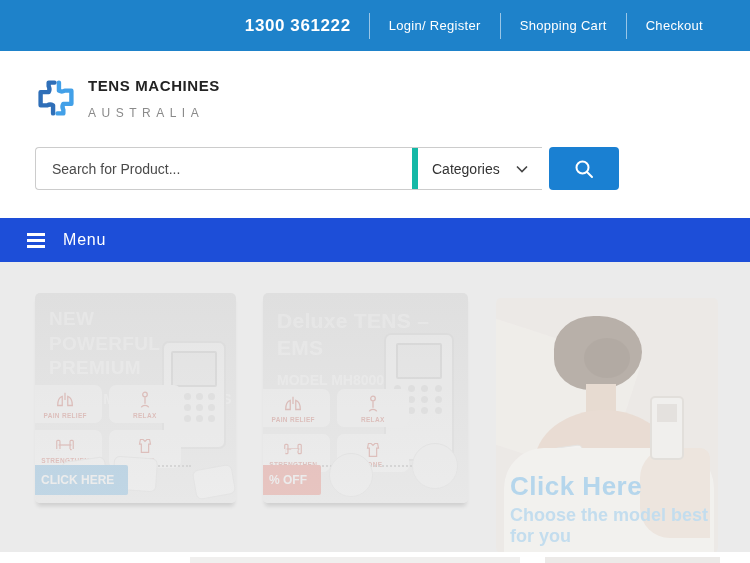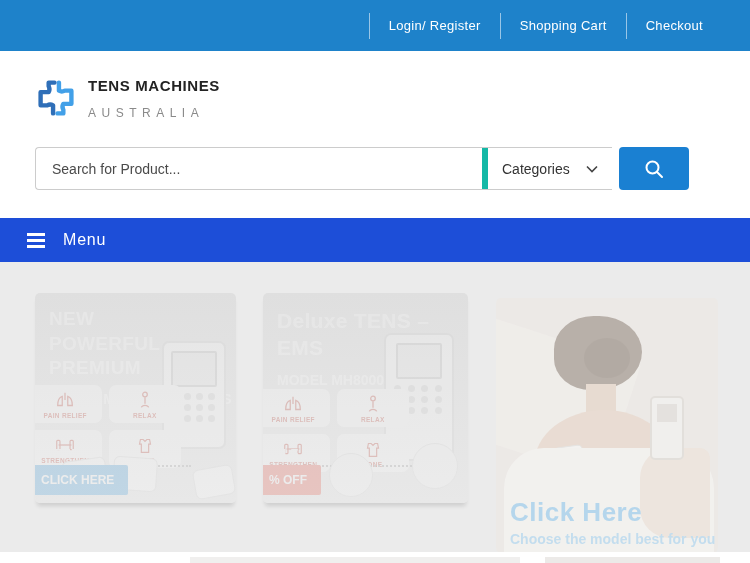--- a/index.html
+++ b/index.html
@@ -15,21 +15,21 @@
   .tb-link { color:#fff; font-size:13px; letter-spacing:.3px; padding:0 17px; cursor:pointer; text-decoration:none; white-space:nowrap; }
 
   
   .header { position:absolute; top:51px; left:0; width:750px; height:167px; background:#fff; }
   .logo { position:absolute; left:34px; top:22px; display:flex; align-items:center; gap:10px; cursor:pointer; }
   .logo-mark { width:44px; height:50px; }
   .logo-title { font-size:15px; font-weight:700; color:#232323; letter-spacing:.6px; }
   .logo-sub { font-size:12px; color:#8a8a8a; letter-spacing:5.5px; margin-top:12px; }
 
   
-  .searchbar { position:absolute; left:35px; top:96px; width:654px; height:43px; display:flex;border-radius:8px; }
+  .searchbar { position:absolute; left:35px; top:96px; width:584px; height:43px; display:flex;border-radius:8px; }
   .search-field { flex:1; height:43px; border:1px solid #ccc; border-right:none; border-radius:4px 0 0 4px;
     display:flex; align-items:center; background:#fff; }
   .search-input { border:none; outline:none; flex:1; height:100%; padding:0 16px; font-size:14px; color:#444;
     font-family:"Liberation Sans", sans-serif; background:transparent; }
   .search-input::placeholder { color:#4a4a4a; }
   .cat { width:130px; height:100%; border-left:6px solid #14b8a6; display:flex; align-items:center;
     justify-content:space-between; padding:0 14px; font-size:14px; color:#333; cursor:pointer; }
   .search-btn { width:70px; height:43px; background:#1a80d2; border:none; border-radius:4px;
     margin-left:7px; display:flex; align-items:center; justify-content:center; cursor:pointer; }
 
@@ -92,35 +92,36 @@
   .ph-back { position:absolute; left:38px; top:112px; width:140px; height:110px; background:#e6cdbc; border-radius:50% 50% 30% 30%; }
   .ph-shirt { position:absolute; left:8px; top:150px; width:210px; height:110px; background:#fbfaf9; border-radius:40px 40px 0 0; }
   .ph-pad { position:absolute; width:30px; height:26px; background:#fdfdfd; border:1px solid #ddd; border-radius:5px; }
   .ph-pad.a { left:58px; top:148px; transform:rotate(-8deg); }
   .ph-pad.b { left:100px; top:158px; transform:rotate(6deg); }
   .ph-dev { position:absolute; right:34px; top:98px; width:34px; height:64px; background:#f7f6f5; border:2px solid #d8d3cf; border-radius:5px; }
   .ph-dev i { display:block; margin:6px auto 0; width:20px; height:18px; background:#dcd8d4; }
   .ph-arm { position:absolute; right:8px; top:150px; width:70px; height:90px; background:#efe0d4; border-radius:30px 10px 0 30px; }
   .cta3 { position:absolute; left:14px; bottom:6px; }
   .cta-title { font-size:26px; font-weight:800; color:#b5d6ec; letter-spacing:.5px; }
-  .cta-sub { font-size:14px; font-weight:700; color:#c3ddee; margin-top:3px; }
+  .cta-sub { font-size:18px; font-weight:700; color:#c3ddee; margin-top:3px; }
 
   
   .below { position:absolute; top:552px; left:0; width:750px; height:11px; background:#fff; }
   .below i { position:absolute; top:5px; height:6px; background:#f0efee; display:block; }
   .below .s1 { left:190px; width:330px; }
   .below .s2 { left:545px; width:175px; background:#eceae8; }
 </style>
 </head>
 <body>
 
 <div class="page">
 
   <header class="topbar">
     <div class="topbar-inner">
+      <span class="phone">1300 361222</span>
       <span class="tb-sep"></span>
       <a class="tb-link">Login/ Register</a>
       <span class="tb-sep"></span>
       <a class="tb-link">Shopping Cart</a>
       <span class="tb-sep"></span>
       <a class="tb-link">Checkout</a>
     </div>
   </header>
 
   <div class="header">

